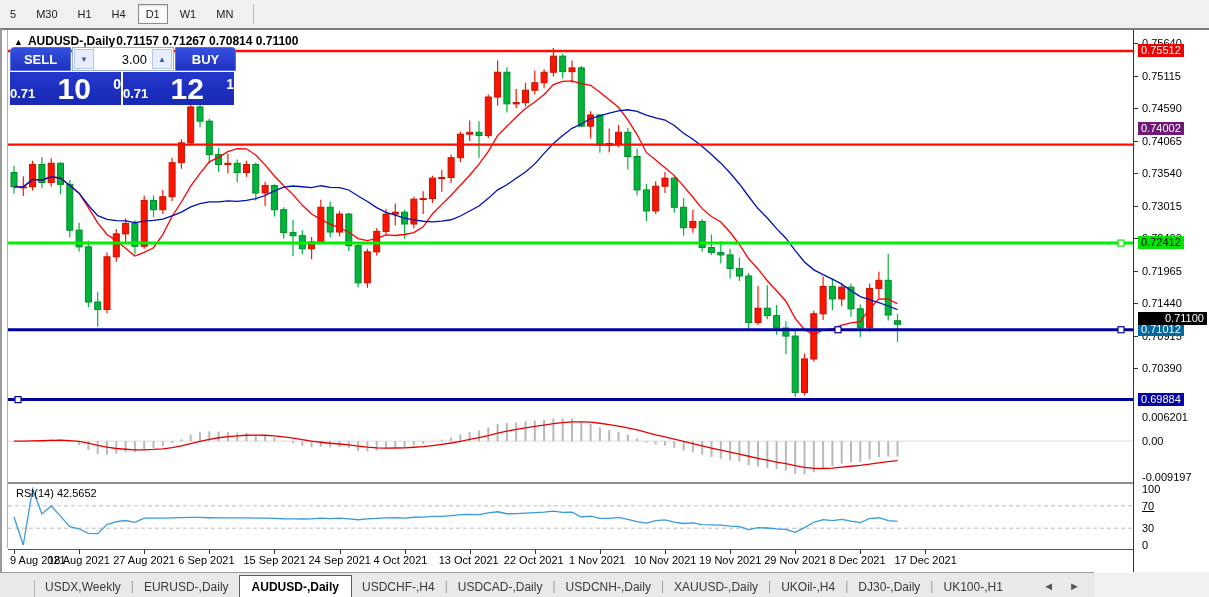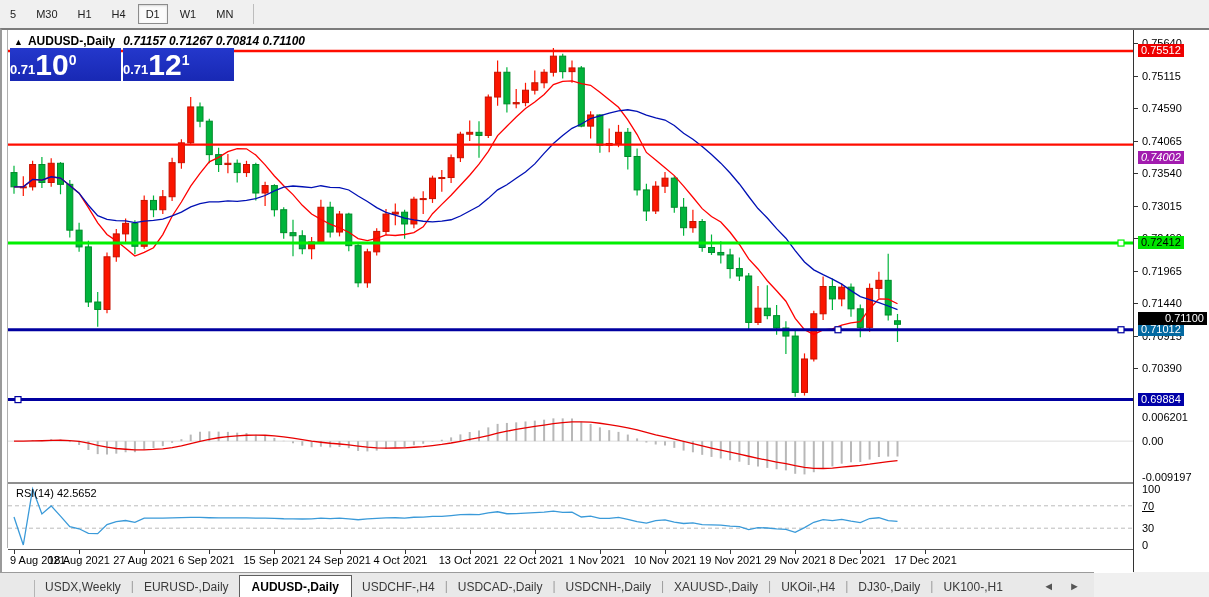--- a/index.html
+++ b/index.html
@@ -12,21 +12,21 @@
   .tf-btn.active{background:#fbfbfb;border:1px solid #8c8c8c;box-shadow:inset 0 1px 2px rgba(0,0,0,.15);}
   .tb-sep{width:1px;height:20px;background:#bdbdbd;margin-left:10px;}
 
   
   .chartwin{position:absolute;left:0;top:28px;width:1209px;height:544px;background:#ffffff;border-top:2px solid #7c7c7c;border-left:2px solid #9a9a9a;box-sizing:border-box;}
   .inner-left{position:absolute;left:5px;top:0;width:1px;height:518px;background:#b0b0b0;}
   .axis-vline{position:absolute;left:1131px;top:0;width:1px;height:542px;background:#333;}
 
   .title-row{position:absolute;left:12px;top:4px;font-size:12px;color:#000;font-weight:bold;z-index:30;white-space:nowrap;}
   .title-row .tri{font-size:9px;margin-right:5px;}
-  .title-row .ohlc{font-weight:bold;margin-left:8px;font-style:italic;}
+  .title-row .ohlc{font-weight:bold;margin-left:1px;}
 
   svg{position:absolute;left:6px;overflow:hidden;}
   #mainsvg{top:2px;}
   #macdsvg{top:383px;}
   #rsisvg{top:454px;}
 
   .panelbox{position:absolute;left:6px;width:1125px;border-top:2px solid #8f8f8f;box-sizing:border-box;}
   .panel-label{position:absolute;left:8px;top:3px;font-size:11px;color:#000;z-index:5;white-space:nowrap;}
 
   
@@ -42,21 +42,21 @@
   
   .tpanel{position:absolute;left:8px;top:17px;width:226px;z-index:40;}
   .tp-row1{display:flex;height:24px;}
   .tp-btn{width:62px;height:24px;background:linear-gradient(#3550e0,#1e32c0);color:#fff;font-size:13px;font-weight:bold;border:1px solid #5a6ce8;font-family:inherit;padding:0;}
   .tp-btn.sell{border-radius:4px 0 0 0;}
   .tp-btn.buy{border-radius:0 4px 0 0;}
   .tp-vol{flex:1;display:flex;align-items:center;background:#fff;border:1px solid #9ab0d8;margin:0 1px;height:22px;}
   .tp-spin{width:20px;height:20px;background:#e8eefc;border:1px solid #b8c6e8;color:#3b5bd0;font-size:8px;padding:0;margin:1px;font-family:inherit;}
   .tp-vol-input{flex:1;border:none;outline:none;text-align:right;font-size:13px;width:50px;font-family:inherit;padding-right:4px;}
   .tp-row2{display:flex;margin-top:1px;}
-  .tp-price{width:111px;height:33px;background:linear-gradient(#2438cc,#1828b4);color:#fff;display:flex;align-items:flex-end;justify-content:flex-start;padding-bottom:1px;box-sizing:border-box;}
+  .tp-price{width:111px;height:33px;background:linear-gradient(#2438cc,#1828b4);color:#fff;display:flex;align-items:flex-end;justify-content:space-between;padding-bottom:1px;box-sizing:border-box;}
   .tp-price.sell{margin-right:2px;}
   .tp-price .small{font-size:13px;font-weight:bold;margin-bottom:3px;}
   .tp-price .big{font-size:30px;font-weight:bold;line-height:30px;}
   .tp-price .sup{font-size:14px;font-weight:bold;margin-bottom:12px;}
 
   
   .tabbar{position:absolute;left:0;top:572px;width:1094px;height:25px;background:#e9e9e9;border-top:1px solid #9b9b9b;display:flex;align-items:flex-end;}
   .tab-spacer{width:34px;border-right:1px solid #b5b5b5;height:18px;}
   .tab{font-size:12px;color:#3a3a3a;padding:4px 10px 4px 10px;white-space:nowrap;cursor:default;}
   .tab.active{background:#fff;border:1px solid #5f5f5f;border-bottom:none;color:#000;font-weight:bold;padding:4px 12px;}
@@ -78,20 +78,29 @@
       <button class="tf-btn">MN</button>
       <div class="tb-sep"></div>
     </div>
 
   <div class="chartwin">
     <div class="title-row">
       <span class="tri">▲</span><span>AUDUSD-,Daily</span><span class="ohlc">0.71157 0.71267 0.70814 0.71100</span>
     </div>
 
     <div class="tpanel">
+      <div class="tp-row1">
+        <button class="tp-btn sell">SELL</button>
+        <div class="tp-vol">
+          <button class="tp-spin">▼</button>
+          <input class="tp-vol-input" value="3.00" style="">
+          <button class="tp-spin">▲</button>
+        </div>
+        <button class="tp-btn buy">BUY</button>
+      </div>
       <div class="tp-row2">
         <div class="tp-price sell">
           <span class="small">0.71</span>
             <span class="big">10</span>
             <span class="sup">0</span>
         </div>
         <div class="tp-price buy">
           <span class="small">0.71</span>
             <span class="big">12</span>
             <span class="sup">1</span>
@@ -466,21 +475,21 @@
         <div class="tick-lbl" style="top: 202.221px;">0.72490</div>
         <div class="tick-dash" style="top: 240.733px;"></div>
         <div class="tick-lbl" style="top: 234.733px;">0.71965</div>
         <div class="tick-dash" style="top: 273.245px;"></div>
         <div class="tick-lbl" style="top: 267.245px;">0.71440</div>
         <div class="tick-dash" style="top: 305.757px;"></div>
         <div class="tick-lbl" style="top: 299.757px;">0.70915</div>
         <div class="tick-dash" style="top: 338.27px;"></div>
         <div class="tick-lbl" style="top: 332.27px;">0.70390</div>
         <div class="line-lbl" style="top: 14.0739px; background: rgb(238, 0, 0); color: rgb(255, 255, 255);">0.75512</div>
-        <div class="line-lbl" style="top: 121px; background: #a21caf; color: rgb(255, 255, 255); font-style: italic;">0.74002</div>
+        <div class="line-lbl" style="top: 92px; background: #701a75; color: rgb(255, 255, 255);">0.74002</div>
         <div class="line-lbl" style="top: 206.051px; background: rgb(0, 228, 0); color: rgb(0, 0, 0);">0.72412</div>
         <div class="line-lbl" style="top: 292.75px; background: #0369a1; color: rgb(255, 255, 255);">0.71012</div>
         <div class="line-lbl" style="top: 362.605px; background: rgb(0, 0, 168); color: rgb(255, 255, 255);">0.69884</div>
         <div class="line-lbl" style="top: 282.301px; background: rgb(0, 0, 0); color: rgb(255, 255, 255); padding-left: 27px;">0.71100</div>
         <div class="tick-lbl" style="top: 380.904px;">0.006201</div>
         <div class="tick-lbl" style="top: 405.138px;">0.00</div>
         <div class="tick-lbl" style="top: 441.08px;">-0.009197</div>
         <div class="tick-lbl" style="top: 453px;">100</div>
         <div class="tick-lbl" style="top: 469.8px; text-decoration: underline;">70</div>
         <div class="tick-lbl" style="top: 492.2px;">30</div>

